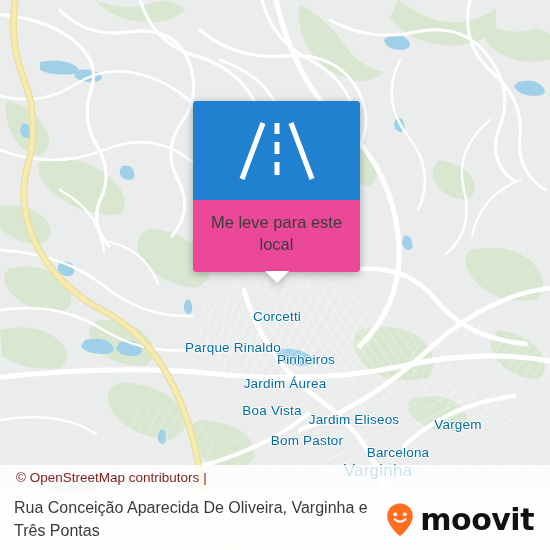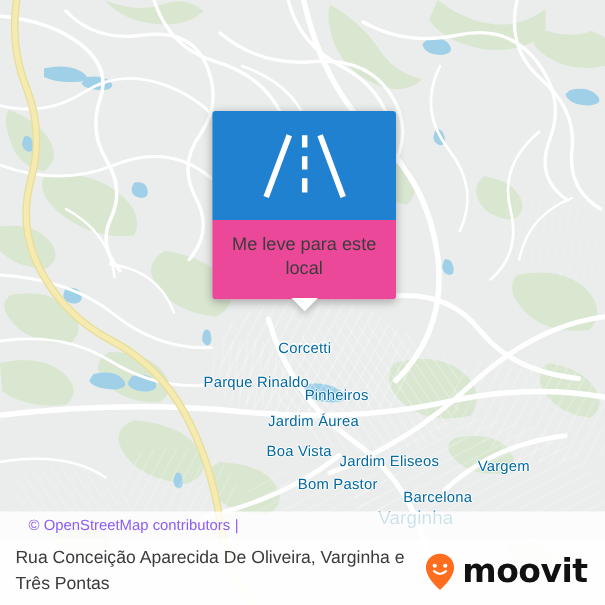--- a/index.html
+++ b/index.html
@@ -88,22 +88,22 @@
   #attribution {
     position: absolute;
     left: 0;
     top: 465px;
     width: 550px;
     height: 25px;
     background: rgba(255,255,255,.80);
     display: flex;
     align-items: center;
     font-size: 13.5px;
-    color: #8b5cf6;
-    padding-left: 26px;
+    color: #7f1d1d;
+    padding-left: 16px;
     box-sizing: border-box;
     letter-spacing: 0;
   }
   #attribution .sep { padding: 0 4px; }
 
   
   #footer {
     position: absolute;
     left: 0;
     top: 490px;

